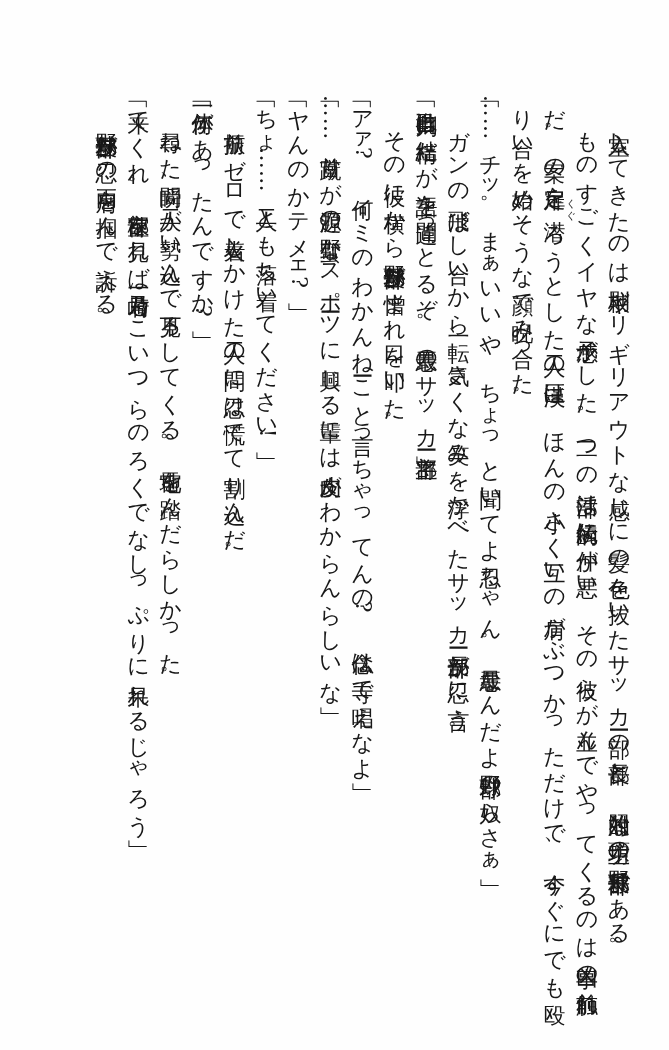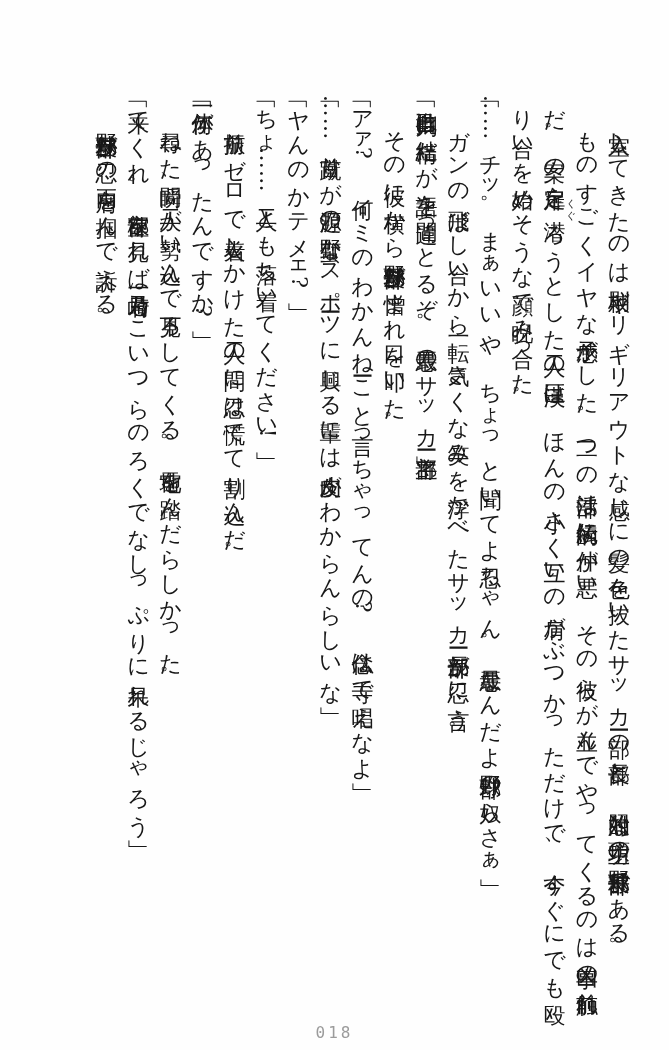--- a/index.html
+++ b/index.html
@@ -77,15 +77,14 @@
     <p>「……首蹴りが起源の野蛮なスポーツに興じる輩には皮肉がわからんらしいな」</p>
     <p>「ヤんのかテメェ?」</p>
     <p>「ちょ……二人とも落ち着いてください!」</p>
     <p class="indent">前振りゼロで着火しかけた二人の間に忍は慌てて割り込んだ。</p>
     <p>「一体何があったんですか?」</p>
     <p class="indent">尋ねた瞬間、二人が勢い込んで見下ろしてくる。地雷を踏んだらしかった。</p>
     <p>「来てくれ。部室棟を見れば一乃崎君もこいつらのろくでなしっぷりに呆れるじゃろう」</p>
     <p class="indent">野球部部長が忍の両肩を掴んで訴える。</p>
   </div>
 
-  <div class="page-number">018</div>
 
 </div>
 
 </body></html>

